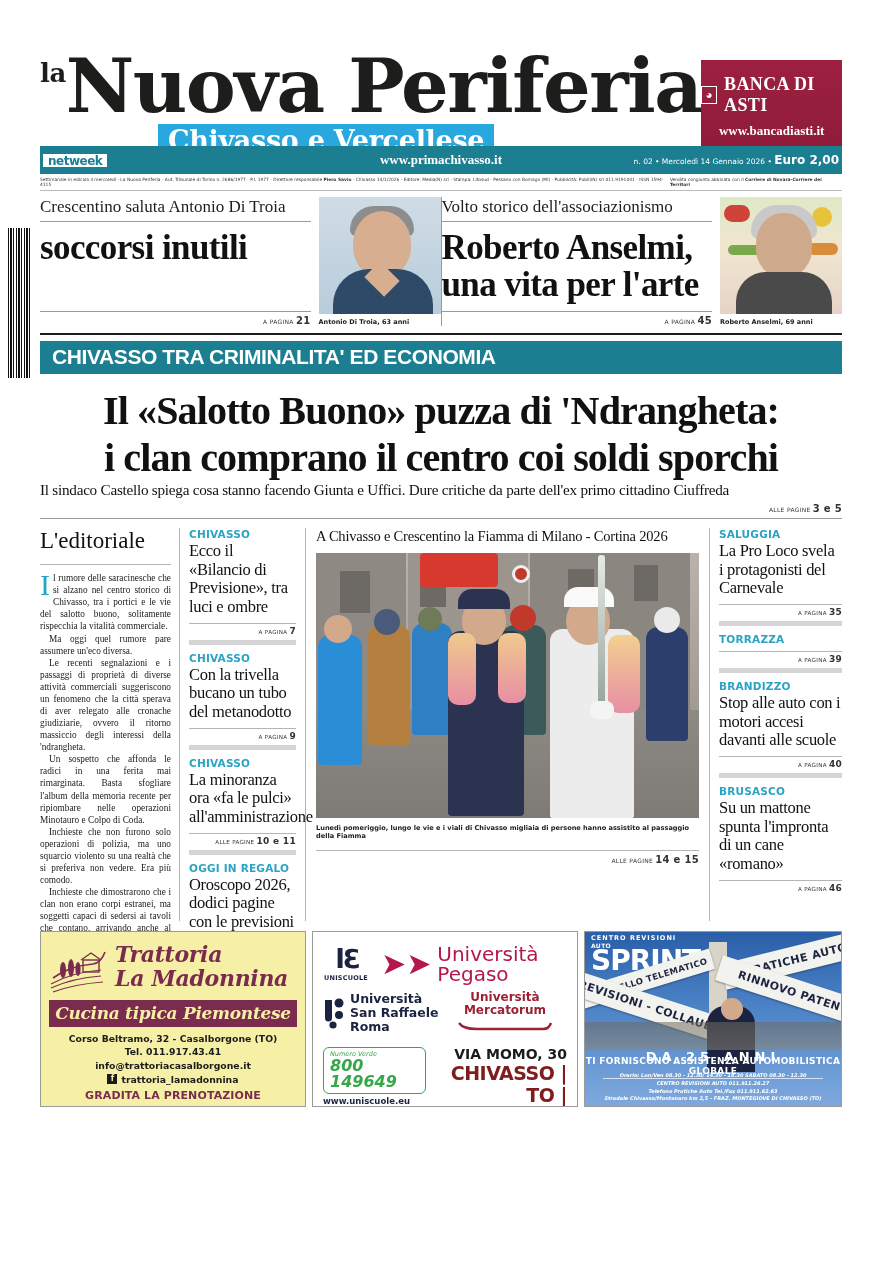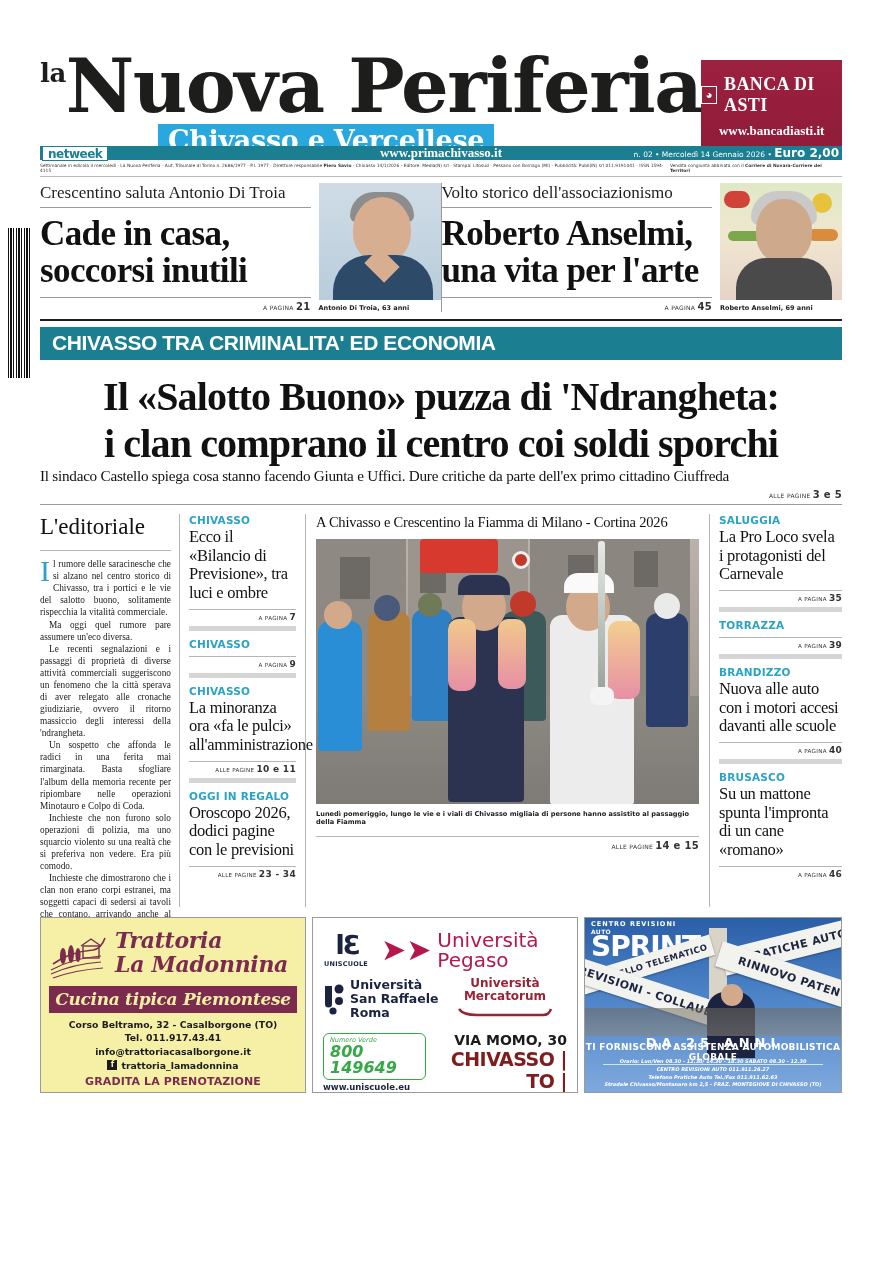--- a/index.html
+++ b/index.html
@@ -66,21 +66,21 @@
     border: 1.5px solid #fff;
     display: flex; align-items: center; justify-content: center;
     font-size: 12px; line-height: 1;
   }
   .mast-ad-name { font-family: "Liberation Serif", serif; font-weight: 700; font-size: 18px; letter-spacing: 0.4px; }
   .mast-ad-url { font-family: "Liberation Serif", serif; font-weight: 700; font-size: 13px; margin-top: 7px; }
 
   
   .infobar {
     margin-top: 6px;
-    height: 14px;
+    height: 28px;
     background: #1b7f91;
     display: flex; align-items: center;
     position: relative;
   }
   .netweek {
     background: #fff; color: #1b7f91;
     border: 1.5px solid #1b7f91;
     font-family: "DejaVu Sans", sans-serif;
     font-weight: 700; font-size: 12px;
     padding: 0 5px; margin-left: 2px; letter-spacing: -0.5px;
@@ -431,21 +431,20 @@
     <div><span>Vendita congiunta abbinata con il </span><b>Corriere di Novara-Corriere dei Territori</b></div>
   </div>
 
   
   <div class="topstories">
 
     <div class="topstory">
       <div class="ts-text">
         <div class="ts-kicker">Crescentino saluta Antonio Di Troia</div>
         <div class="ts-head">
-          <div>Cade in casa,</div>
           <div>soccorsi inutili</div>
         </div>
         <div class="ts-foot"><span>A PAGINA </span><b>21</b></div>
       </div>
       <div class="ts-photo-wrap">
         <div class="ts-photo ph-a">
           <div class="hair"></div>
           <div class="head"></div>
           <div class="body"></div>
           <div class="collar"></div>
@@ -511,20 +510,21 @@
 
     <div class="col-briefs-l">
       <div class="brief">
         <div class="brief-kicker">CHIVASSO</div>
         <div class="brief-head">Ecco il «Bilancio di Previsione», tra luci e ombre</div>
         <div class="brief-foot"><span>A PAGINA </span><b>7</b></div>
       </div>
       <div class="brief-sep"></div>
       <div class="brief">
         <div class="brief-kicker">CHIVASSO</div>
+        <div class="brief-head">Con la trivella bucano un tubo del metanodotto</div>
         <div class="brief-foot"><span>A PAGINA </span><b>9</b></div>
       </div>
       <div class="brief-sep"></div>
       <div class="brief">
         <div class="brief-kicker">CHIVASSO</div>
         <div class="brief-head">La minoranza ora «fa le pulci» all'amministrazione</div>
         <div class="brief-foot"><span>ALLE PAGINE </span><b>10 e 11</b></div>
       </div>
       <div class="brief-sep"></div>
       <div class="brief">
@@ -580,21 +580,21 @@
         <div class="brief-foot"><span>A PAGINA </span><b>35</b></div>
       </div>
       <div class="brief-sep"></div>
       <div class="brief">
         <div class="brief-kicker">TORRAZZA</div>
         <div class="brief-foot"><span>A PAGINA </span><b>39</b></div>
       </div>
       <div class="brief-sep"></div>
       <div class="brief">
         <div class="brief-kicker">BRANDIZZO</div>
-        <div class="brief-head">Nuova alle auto con i motori accesi davanti alle scuole</div>
+        <div class="brief-head">Stop alle auto con i motori accesi davanti alle scuole</div>
         <div class="brief-foot"><span>A PAGINA </span><b>40</b></div>
       </div>
       <div class="brief-sep"></div>
       <div class="brief">
         <div class="brief-kicker">BRUSASCO</div>
         <div class="brief-head">Su un mattone spunta l'impronta di un cane «romano»</div>
         <div class="brief-foot"><span>A PAGINA </span><b>46</b></div>
       </div>
     </div>
   </div>

